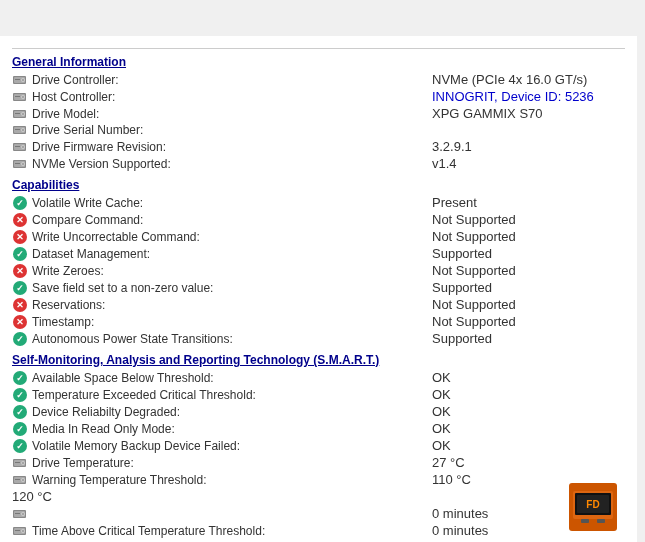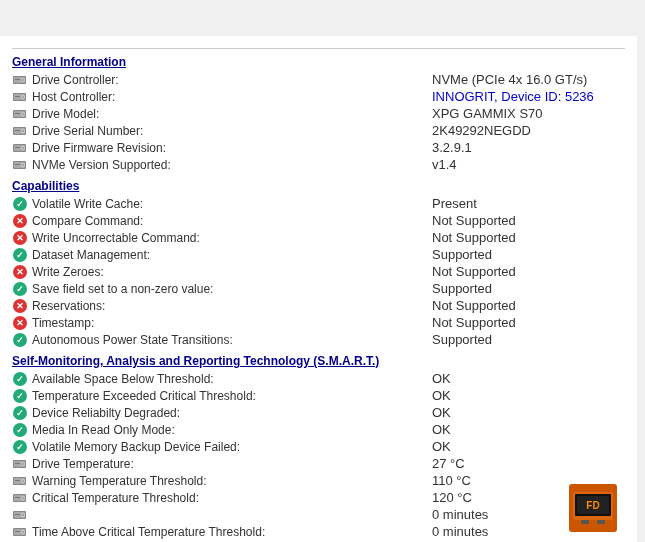--- a/index.html
+++ b/index.html
@@ -171,21 +171,20 @@
               <svg width="14" height="10" viewBox="0 0 14 10">
         <rect x="0" y="1" width="13" height="8" fill="#888" rx="1"></rect>
         <rect x="1" y="2" width="11" height="6" fill="#aaa" rx="1"></rect>
         <circle cx="10" cy="5" r="2" fill="#ccc"></circle>
         <circle cx="10" cy="5" r="1" fill="#999"></circle>
         <rect x="2" y="4" width="5" height="1" fill="#777"></rect>
       </svg>
             </div>
             <span class="row-label">Drive Serial Number:</span>
           </div>
-          <span class="row-value">2K49292NEGDD</span>
         </div>
         <div class="row">
           <div class="row-left">
             <div class="row-icon">
               <svg width="14" height="10" viewBox="0 0 14 10">
         <rect x="0" y="1" width="13" height="8" fill="#888" rx="1"></rect>
         <rect x="1" y="2" width="11" height="6" fill="#aaa" rx="1"></rect>
         <circle cx="10" cy="5" r="2" fill="#ccc"></circle>
         <circle cx="10" cy="5" r="1" fill="#999"></circle>
         <rect x="2" y="4" width="5" height="1" fill="#777"></rect>
@@ -362,32 +361,20 @@
         <circle cx="10" cy="5" r="2" fill="#ccc"></circle>
         <circle cx="10" cy="5" r="1" fill="#999"></circle>
         <rect x="2" y="4" width="5" height="1" fill="#777"></rect>
       </svg>
             </div>
             <span class="row-label">Warning Temperature Threshold:</span>
           </div>
           <span class="row-value">110 °C</span>
         </div>
         <div class="row">
-          <div class="row-left">
-            <div class="row-icon">
-              <svg width="14" height="10" viewBox="0 0 14 10">
-        <rect x="0" y="1" width="13" height="8" fill="#888" rx="1"></rect>
-        <rect x="1" y="2" width="11" height="6" fill="#aaa" rx="1"></rect>
-        <circle cx="10" cy="5" r="2" fill="#ccc"></circle>
-        <circle cx="10" cy="5" r="1" fill="#999"></circle>
-        <rect x="2" y="4" width="5" height="1" fill="#777"></rect>
-      </svg>
-            </div>
-            <span class="row-label">Critical Temperature Threshold:</span>
-          </div>
           <span class="row-value">120 °C</span>
         </div>
         <div class="row">
           <div class="row-left">
             <div class="row-icon">
               <svg width="14" height="10" viewBox="0 0 14 10">
         <rect x="0" y="1" width="13" height="8" fill="#888" rx="1"></rect>
         <rect x="1" y="2" width="11" height="6" fill="#aaa" rx="1"></rect>
         <circle cx="10" cy="5" r="2" fill="#ccc"></circle>
         <circle cx="10" cy="5" r="1" fill="#999"></circle>

